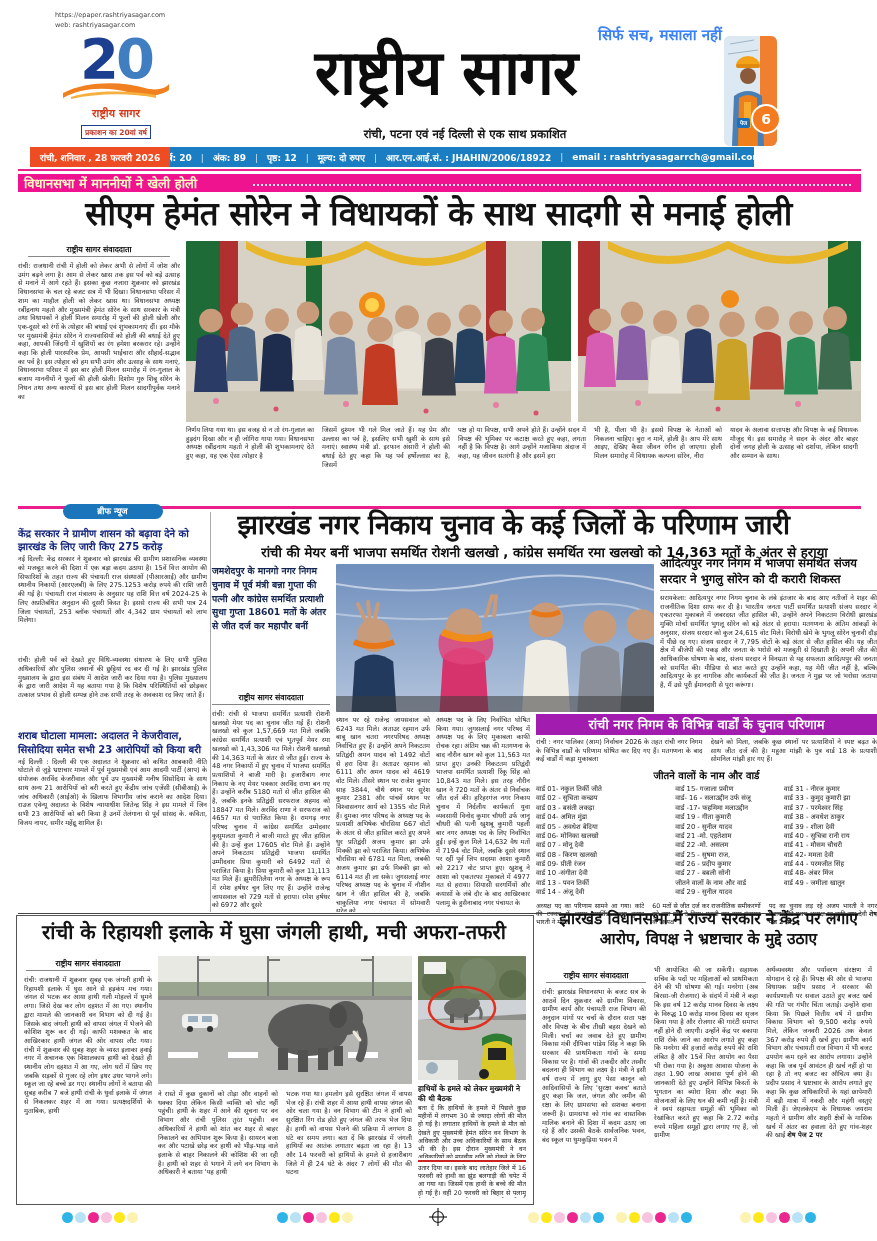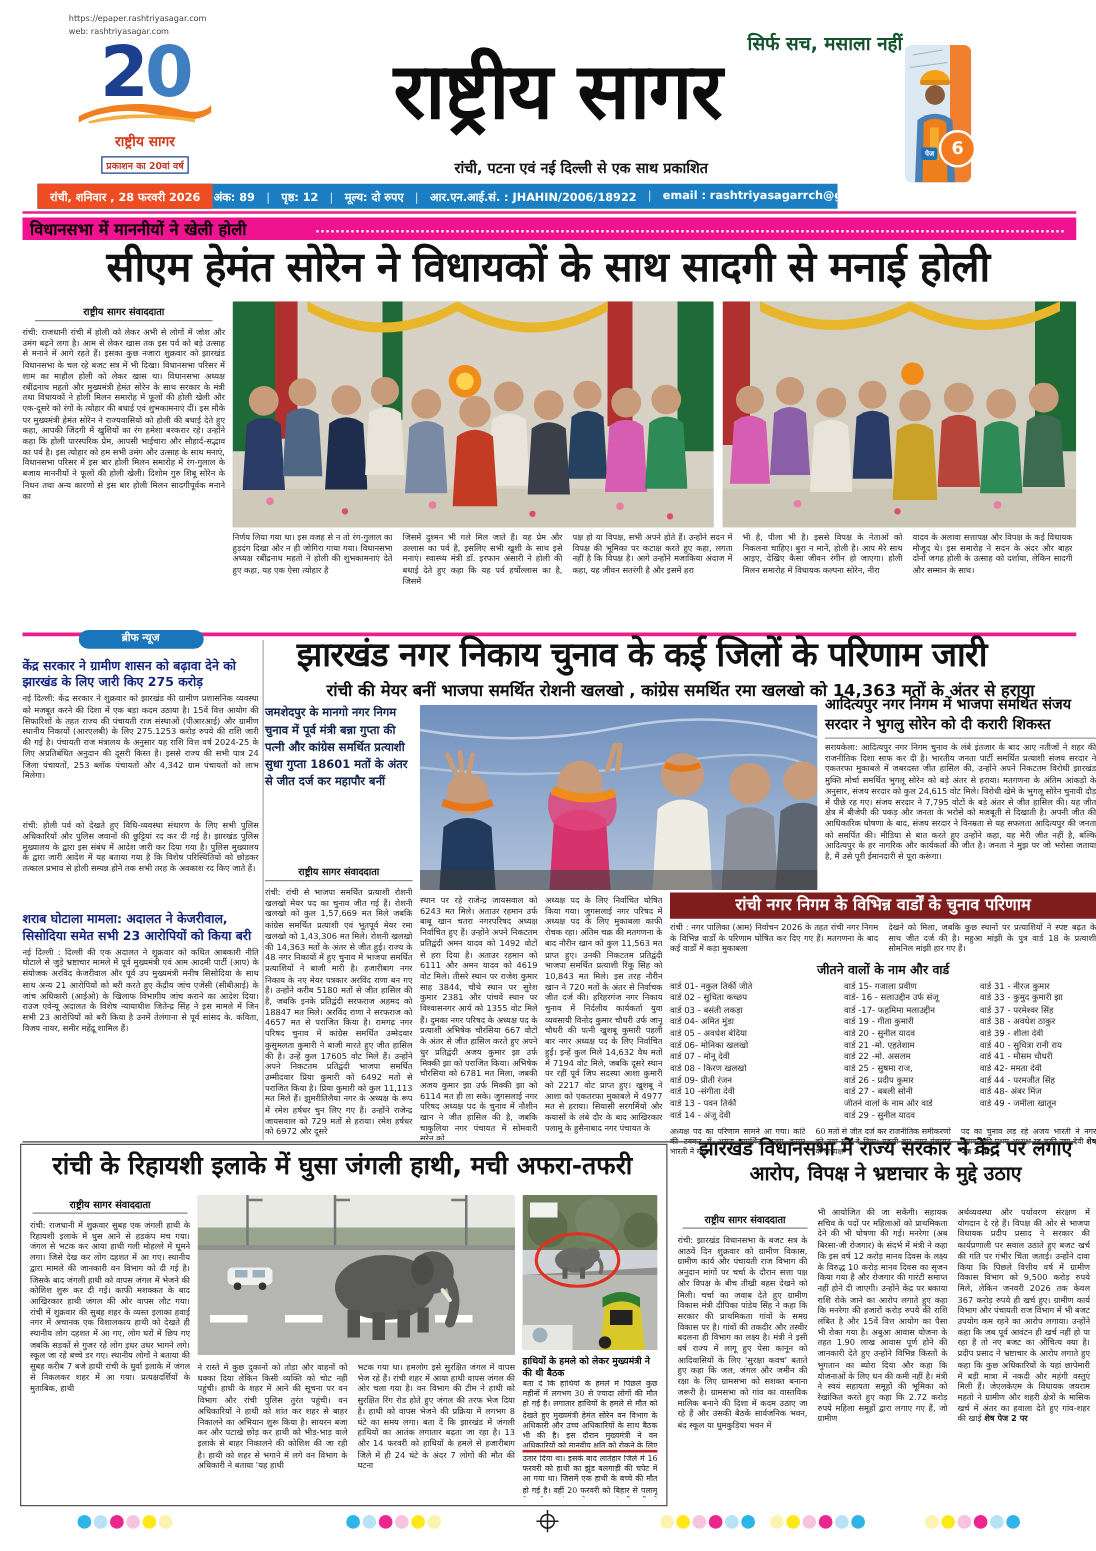--- a/index.html
+++ b/index.html
@@ -10,38 +10,38 @@
   .byline{font-weight:bold;font-size:7.8px;text-align:center;color:#111;border-bottom:1px solid #888;padding-bottom:2px;}
   .photo{position:absolute;overflow:hidden;border-radius:1px;background:#ddd;}
   .photo svg{display:block;width:100%;height:100%;}
   
   .toplinks{font-size:6.5px;color:#444;line-height:1.6;}
   .logo-num{font-size:56px;font-weight:bold;line-height:0.9;letter-spacing:-3px;}
   .logo-num .n2{color:#1d3f8f;} .logo-num .n0{color:#3f7fc1;}
   .logo-name{font-size:11px;font-weight:bold;color:#d43a1a;margin-top:2px;}
   .logo-box{border:1px solid #1d3f8f;font-size:7.5px;font-weight:bold;color:#c0392b;padding:1px 3px;margin-top:2px;display:inline-block;background:#fff;}
   .main-title{font-weight:bold;color:#0c0c0c;font-size:62px;line-height:1.0;text-align:center;letter-spacing:-1px;}
-  .tagline{font-size:15px;font-weight:bold;color:#14532d;text-align:center;}
+  .tagline{font-size:15px;font-weight:bold;color:#3b82f6;text-align:center;}
   .subtitle{font-size:11.5px;font-weight:bold;color:#151515;text-align:center;}
   .infobar{background:#1b7ec2;display:flex;align-items:stretch;color:#fff;}
   .datebox{background:#ee4d23;display:flex;align-items:center;justify-content:center;font-size:9px;font-weight:bold;padding:0 10px;white-space:nowrap;}
   .ibitems{display:flex;align-items:center;justify-content:center;flex:1;font-size:9px;font-weight:bold;white-space:nowrap;overflow:hidden;}
   .ibitems span + span::before{content:"|";margin:0 9px;color:#cfe6f7;font-weight:normal;}
-  .kicker{background:#f01390;display:flex;align-items:center;color:#000000;gap:48px;}
+  .kicker{background:#f01390;display:flex;align-items:center;color:#fef9c3;gap:48px;}
   .kicker .ktext{font-size:13px;font-weight:bold;padding:0 2px 0 6px;white-space:nowrap;}
   .kdots{flex:1;border-bottom:2px dotted rgba(255,255,255,.9);margin:0 10px 4px 6px;height:8px;}
   .h1{font-size:33px;font-weight:bold;text-align:center;color:#121212;letter-spacing:-0.5px;line-height:1.1;}
   .h2{font-size:27px;font-weight:bold;text-align:center;color:#121212;letter-spacing:-0.5px;line-height:1.05;}
   .subhead{font-size:13.2px;font-weight:bold;text-align:center;color:#101010;}
   .h3{font-size:20px;font-weight:bold;text-align:center;color:#121212;line-height:1.1;}
   .h4{font-size:15.5px;font-weight:bold;text-align:center;color:#121212;line-height:1.3;}
   .sideheading{font-size:10px;font-weight:bold;color:#16277e;line-height:1.32;margin-bottom:2px;}
   .brief-badge{background:#1b75bb;color:#fff;font-size:8.5px;font-weight:bold;text-align:center;border-radius:8px;line-height:15px;}
   .intro-bold{font-size:9.2px;font-weight:bold;line-height:1.5;color:#13254f;}
-  .ward-banner{background:#7f1d1d;color:#fff;font-size:13px;font-weight:bold;text-align:center;line-height:21px;}
+  .ward-banner{background:#a21caf;color:#fff;font-size:13px;font-weight:bold;text-align:center;line-height:21px;}
   .ward-heading{font-size:10px;font-weight:bold;text-align:center;color:#111;}
   .ward-list{font-size:6.8px;line-height:1.38;color:#1c1c1c;}
   .ward-list div{white-space:nowrap;overflow:hidden;}
   .cap-bold{font-size:7.4px;font-weight:bold;line-height:1.35;color:#0e0e0e;}
   .cont{font-weight:bold;}
   .dots{display:flex;gap:2px;}
   .dots span{width:11px;height:11px;border-radius:50%;display:inline-block;}
 </style>
 </head>
 <body>
@@ -79,21 +79,21 @@
       <rect x="12" y="28" width="24" height="4" rx="2" fill="#e08a10"></rect>
       <circle cx="24" cy="40" r="8" fill="#8a5a3a"></circle>
       <path d="M8,110 L10,60 q14,-10 28,0 l2,50 z" fill="#4a7fb5"></path>
       <path d="M14,110 L15,62 q9,-6 18,0 l1,48 z" fill="#ef7f1a"></path>
       <rect x="20" y="66" width="7" height="26" fill="#f7b733" opacity="0.8"></rect>
     </svg>
   </div>
   <div class="abs" style="left:737px;top:118px;background:#1d6fb8;color:#fff;font-size:5.5px;font-weight:bold;padding:1px 3px;border-radius:2px;">पेज</div>
   <div class="abs" style="left:751px;top:104px;width:26px;height:26px;border-radius:50%;background:#f47b20;border:2px solid #fff;color:#fff;font-size:14px;font-weight:bold;text-align:center;line-height:26px;">6</div>
 
-  <div class="abs infobar" style="left:30px;top:147px;width:640px;height:20px;">
+  <div class="abs infobar" style="left:30px;top:147px;width:724px;height:20px;">
     <div class="datebox">रांची, शनिवार , 28 फरवरी 2026</div>
     <div class="ibitems">
 
     <span>वर्ष: 20</span>
         <span>अंक: 89</span>
         <span>पृष्ठ: 12</span>
         <span>मूल्य: दो रुपए</span>
         <span>आर.एन.आई.सं. : JHAHIN/2006/18922</span>
         <span>email : rashtriyasagarrch@gmail.com</span>
       </div>

